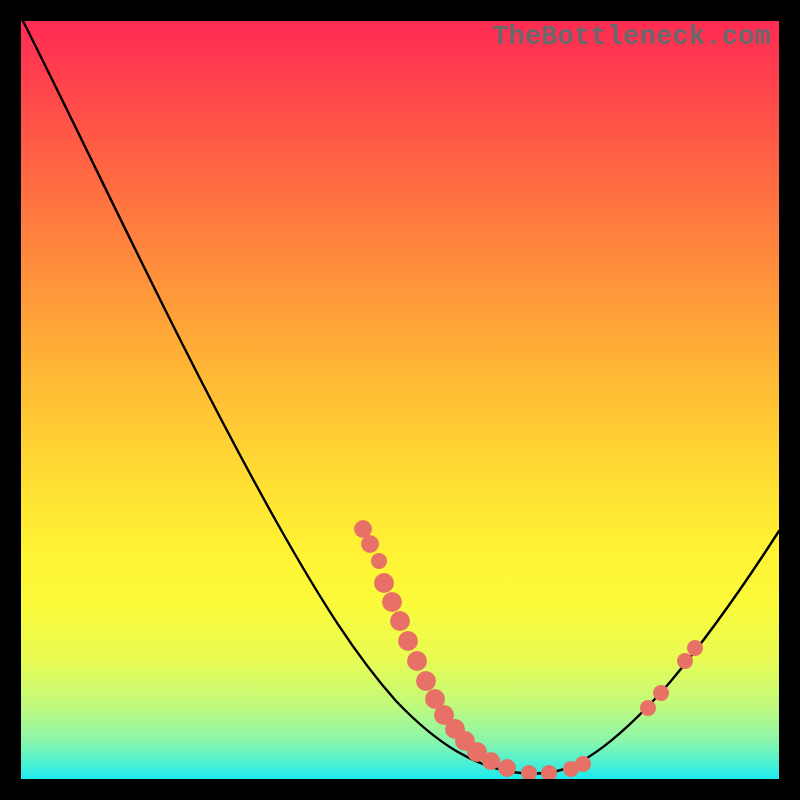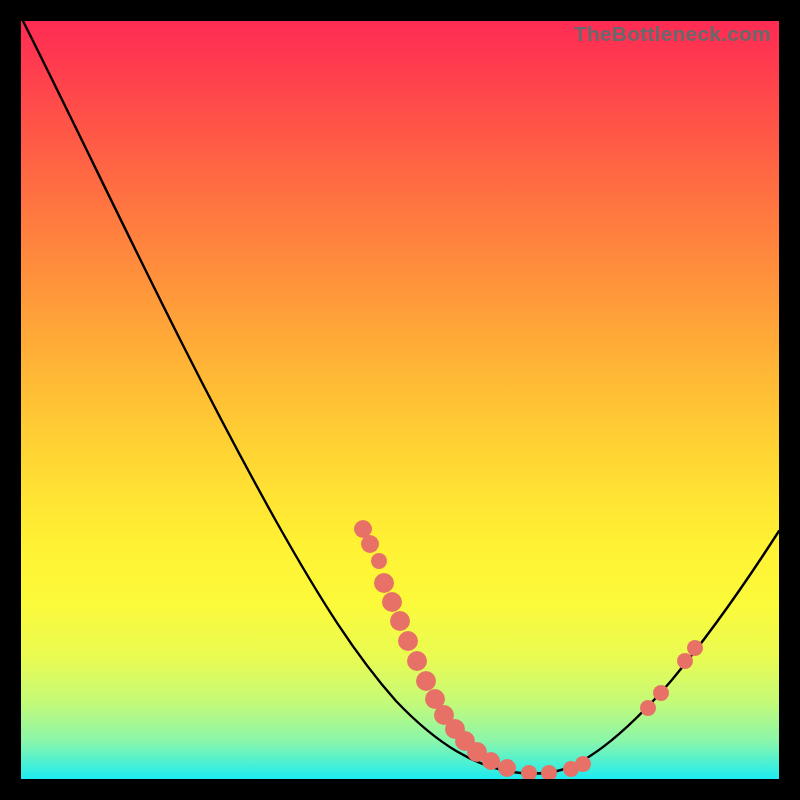--- a/index.html
+++ b/index.html
@@ -31,22 +31,22 @@
       #c3fa79 90%,
       #8af6ab 95%,
       #3fefdb 98.5%,
       #1debf0 100%
     );
   }
   .watermark {
     position: absolute;
     top: 1px;
     right: 8px;
-    font-family: Liberation Sans, sans-serif;
-    font-size: 21px;
+    font-family: Liberation Mono, monospace;
+    font-size: 27px;
     font-weight: 600;
     color: #68696b;
     letter-spacing: 0.2px;
     user-select: none;
   }
   svg {
     position: absolute;
     left: 0;
     top: 0;
   }

